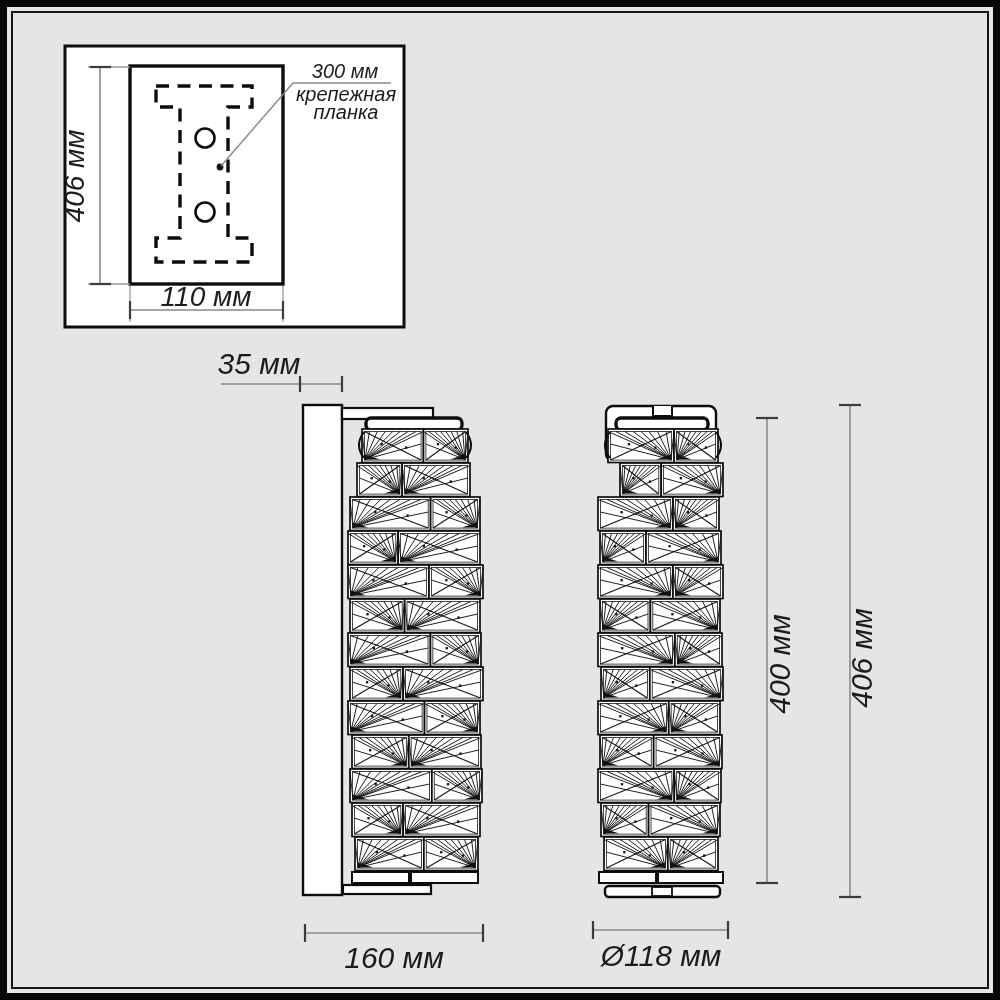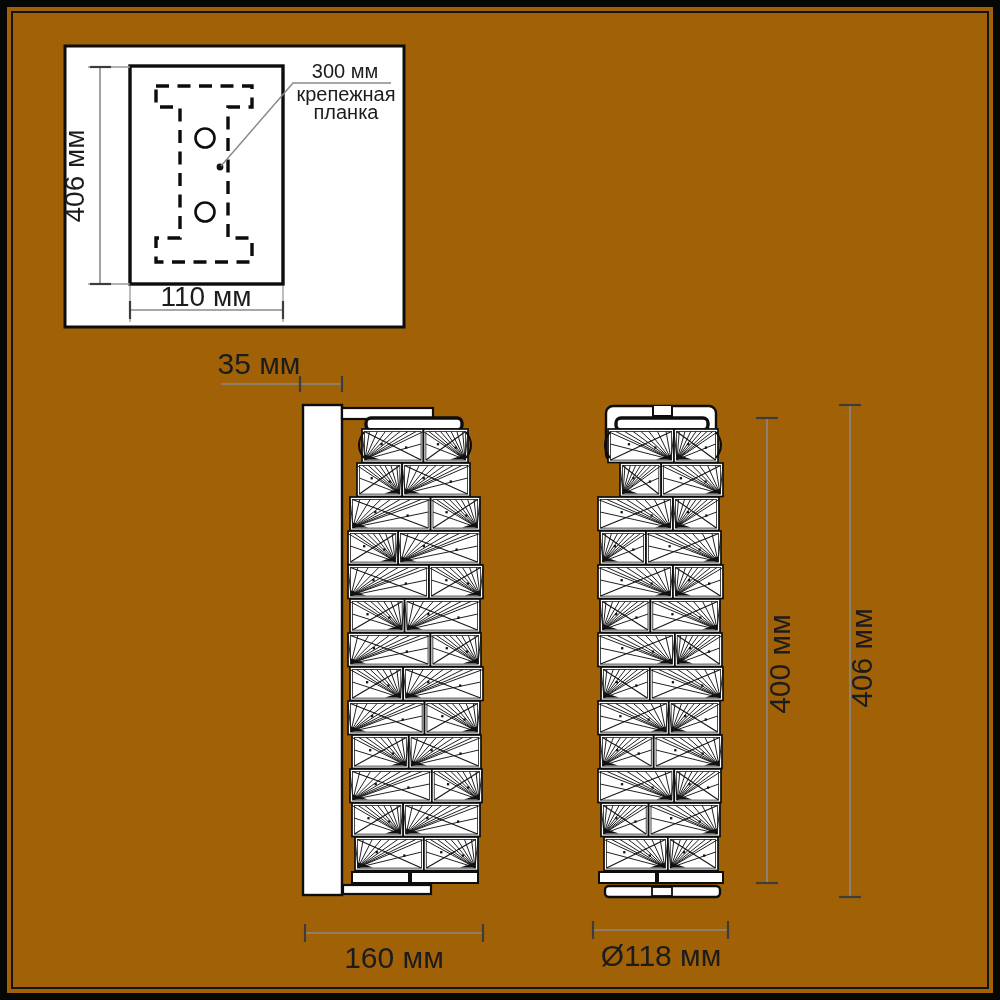--- a/index.html
+++ b/index.html
@@ -1,17 +1,17 @@
 <!DOCTYPE html>
 <html><head>
 <meta charset="utf-8">
 <style>
   html,body{margin:0;padding:0;background:#fff;}
-  .stage{position:relative;width:1000px;height:1000px;background:#a16207;overflow:hidden;
-         font-family:"Liberation Sans",sans-serif;}
+  .stage{position:relative;width:1000px;height:1000px;background:#e5e5e5;overflow:hidden;
+         font-family:"Liberation Sans",sans-serif;font-style:italic;}
   .outer-frame{position:absolute;inset:0;border:7px solid #070707;box-sizing:border-box;}
   .inner-frame{position:absolute;inset:11px;border:2px solid #141414;box-sizing:border-box;}
   svg{position:absolute;left:0;top:0;}
   svg text{fill:#1c1c1c;}
   .dimtxt{font-size:30px;}
   .dimtxt-sm{font-size:28px;}
   .callout{font-size:20px;}
   .blk{stroke:#0d0d0d;fill:#ffffff;}
   .dim{stroke:#8a8a8a;stroke-width:1.6;fill:none;}
   .ext{stroke:#9a9a9a;stroke-width:1.3;fill:none;}

